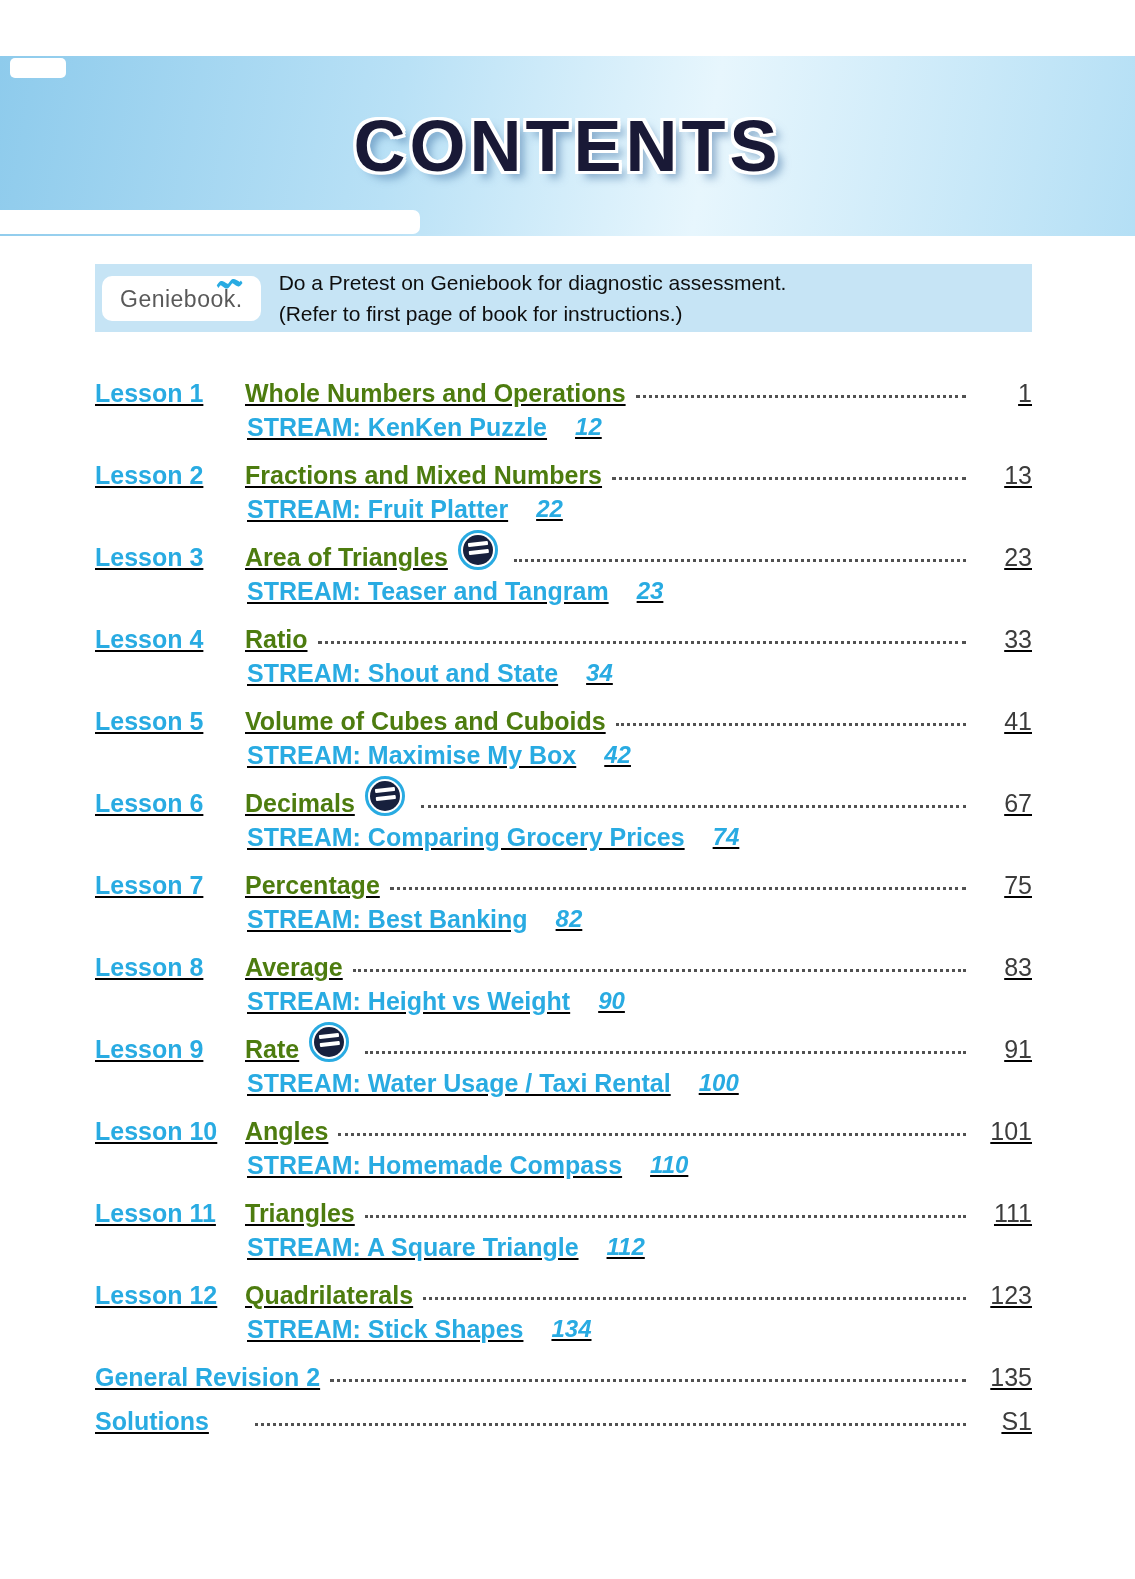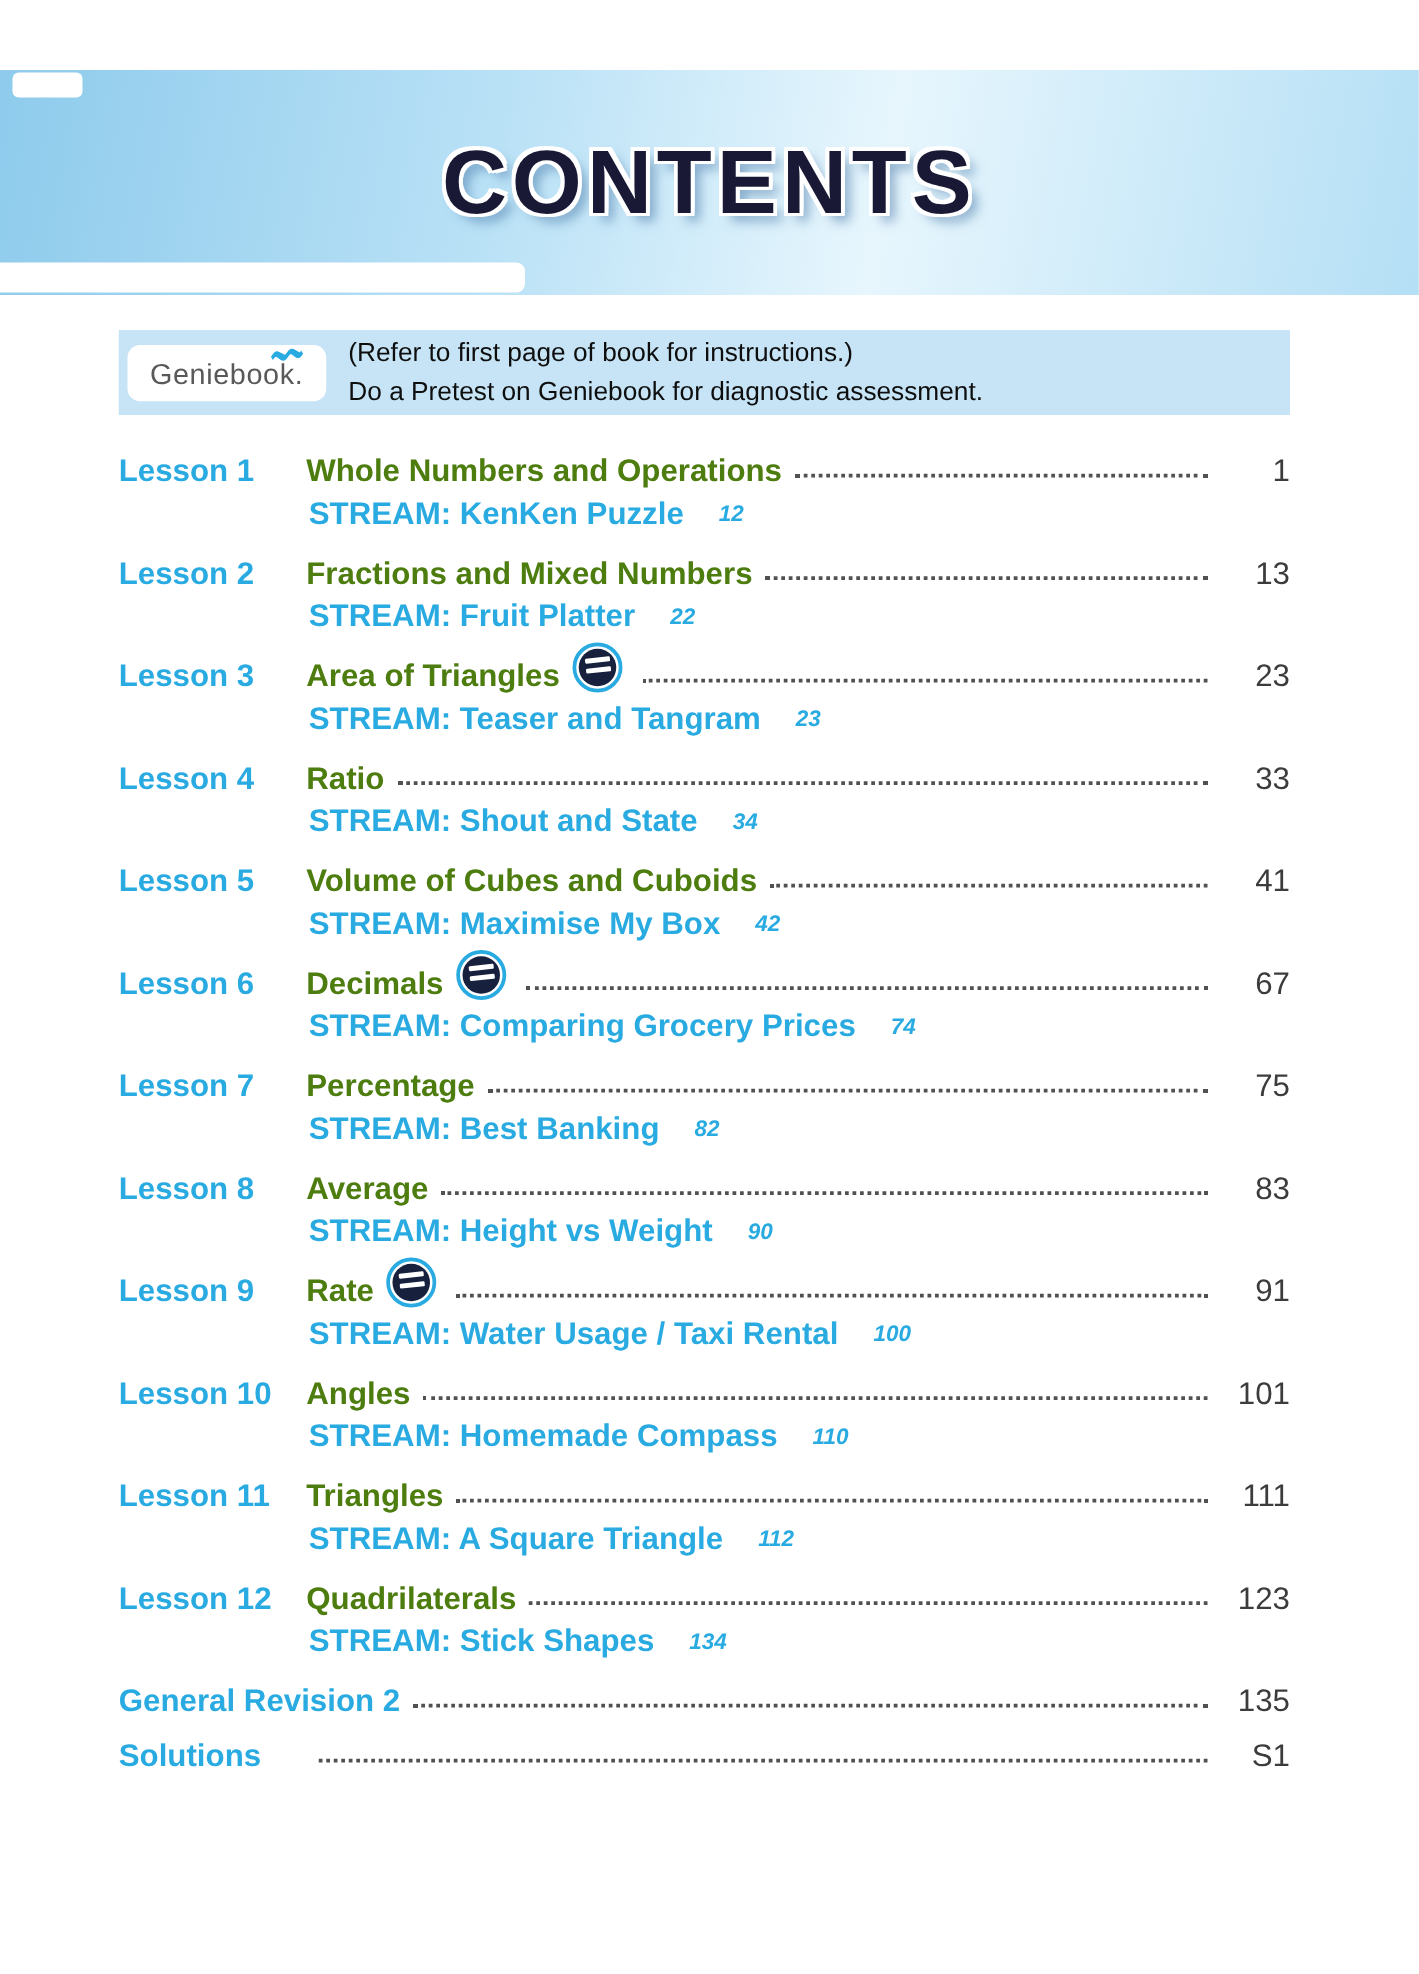--- a/index.html
+++ b/index.html
@@ -51,31 +51,31 @@
   }
   .brand-text { font-size: 23px; color: #595959; letter-spacing: .5px; }
   .brand-squiggle {
     position: absolute; top: -13px; right: 20px;
     color: var(--accent, #29ABE2); font-size: 24px;
     transform: rotate(-10deg); font-weight: bold;
   }
   .banner-lines { margin-left: 18px; font-size: 21px; color: #0e0e0e; line-height: 1.5; }
 
   
-  .toc { position: absolute; top: 348px; left: 95px; width: 937px; }
+  .toc { position: absolute; top: 364px; left: 95px; width: 937px; text-decoration: underline; }
   .title-row { display: flex; align-items: flex-end; height: 44px; font-size: 25px; }
   .entry-label { min-width: 150px; font-weight: bold; color: var(--accent, #29ABE2); white-space: nowrap; }
   .title-row.revision .entry-label { min-width: 0; }
   .entry-title { font-weight: bold; color: #4d7c0f; white-space: nowrap; }
   .dots { flex: 1; border-bottom: 3px dotted #515151; margin: 0 4px 10px 10px; min-width: 30px; }
   .page-num { min-width: 62px; text-align: right; color: #3c3c3c; white-space: nowrap; }
 
   .stream-row { height: 38px; padding-left: 152px; display: flex; align-items: center; }
   .stream-label { font-weight: bold; color: var(--accent, #29ABE2); font-size: 25px; }
-  .stream-page { font-weight: bold; font-style: italic; color: var(--accent, #29ABE2); font-size: 18px; margin-left: 28px; }
+  .stream-page { font-weight: bold; font-style: italic; color: var(--accent, #29ABE2); font-size: 24px; margin-left: 28px; }
 
   
   .vid {
     display: inline-block; width: 34px; height: 34px; border-radius: 50%;
     border: 3px solid var(--accent, #29ABE2); background: #fff;
     position: relative; margin: 0 6px 0 10px; flex: 0 0 auto; align-self: center;
   }
   .vid::before { content: ""; position: absolute; inset: 2px; border-radius: 50%; background: #17203d; }
   .vid::after {
     content: ""; position: absolute; left: 7px; right: 7px; top: 9px; height: 4px;
@@ -91,22 +91,22 @@
   <div class="decor-b"></div>
   <div class="hero-title">CONTENTS</div>
 </div>
 
 <div class="geniebanner">
   <div class="brand-box">
     <span class="brand-squiggle">〰</span>
     <span class="brand-text">Geniebook.</span>
   </div>
   <div class="banner-lines">
+    <div>Do a Pretest on Geniebook for diagnostic assessment.</div>
     <div>(Refer to first page of book for instructions.)</div>
-    <div>Do a Pretest on Geniebook for diagnostic assessment.</div>
   </div>
 </div>
 
 <div class="toc">
   <div class="entry">
     <div class="title-row lesson">
       <span class="entry-label">Lesson 1</span>
       <span class="entry-title">Whole Numbers and Operations</span>
       <span class="dots"></span>
       <span class="page-num">1</span>

